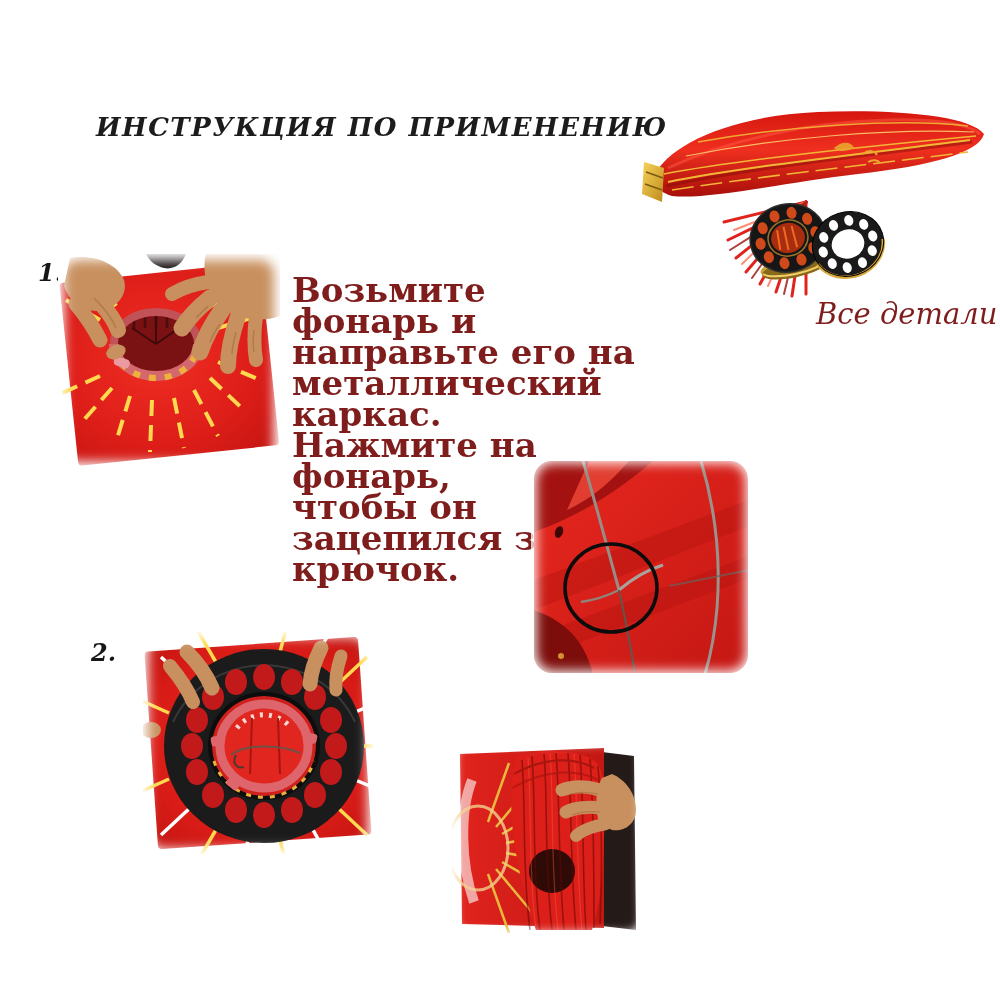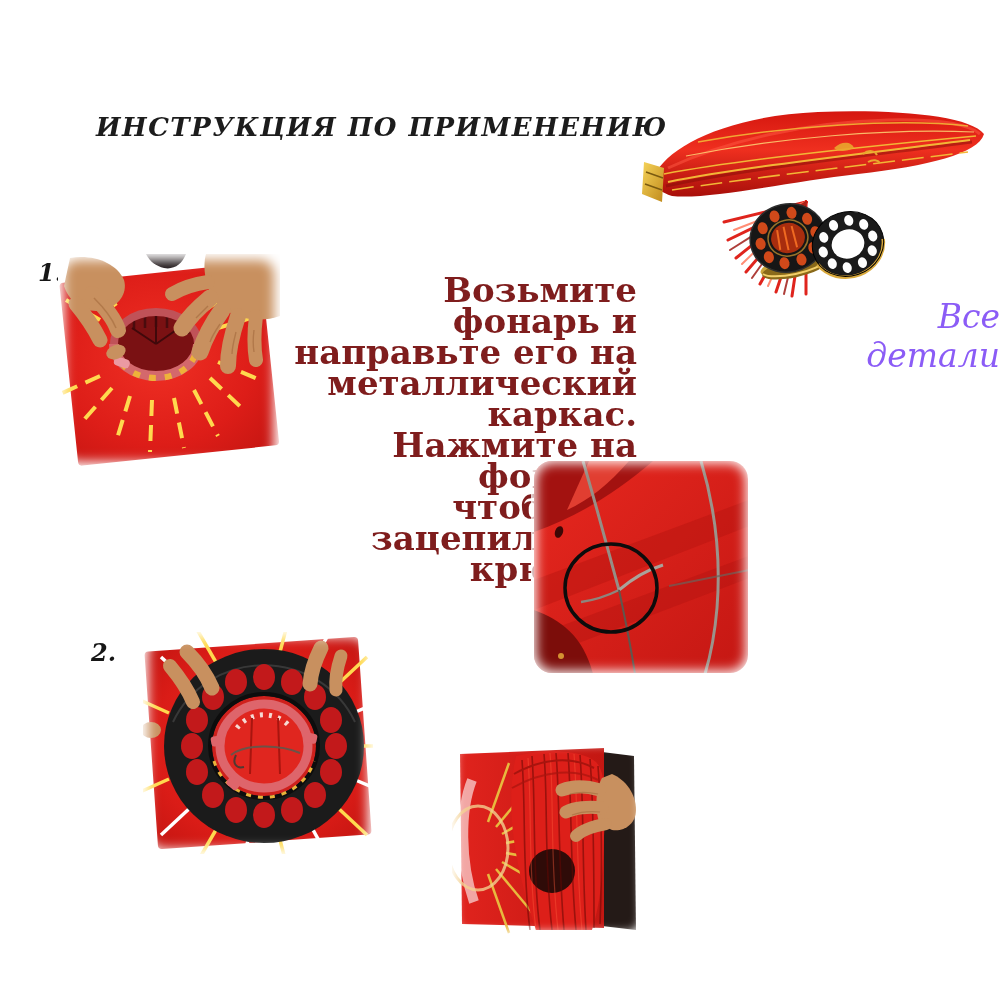--- a/index.html
+++ b/index.html
@@ -1,22 +1,22 @@
 <!DOCTYPE html>
 <html><head>
 <meta charset="utf-8">
 <style>
   html,body{margin:0;padding:0;background:#fff;}
   .canvas{position:relative;width:1000px;height:1000px;background:#ffffff;overflow:hidden;
-          font-family:"DejaVu Serif","Liberation Serif",serif;color:#1b1b1b;text-align:right;}
+          font-family:"DejaVu Serif","Liberation Serif",serif;color:#1b1b1b;}
   figure{margin:0;padding:0;position:absolute;}
   figure svg{display:block;width:100%;height:100%;}
   .page-title{position:absolute;left:96px;top:112px;font-size:26px;font-weight:bold;
               font-style:italic;letter-spacing:1.5px;white-space:nowrap;color:#1c1c1c;}
-  .caption{position:absolute;left:816px;top:297px;font-size:33px;font-style:italic;color:#8b5cf6;margin-left:10px;}
+  .caption{position:absolute;left:816px;top:297px;font-size:29px;font-style:italic;color:#7f1d1d;}
   .stepnum{position:absolute;font-size:24px;font-weight:bold;font-style:italic;color:#161616;}
   .n1{left:38px;top:258px;}
   .n2{left:91px;top:638px;}
   .steptext{position:absolute;font-size:34px;font-weight:bold;color:#7f1d1d;
             white-space:pre-line;}
   .t1{left:292px;top:275px;line-height:31px;width:345px;}
   .t2{left:667px;top:804px;line-height:30px;width:320px;}
   .ph-parts{left:638px;top:106px;width:352px;height:198px;}
   .ph-1{left:58px;top:254px;width:222px;height:214px;}
   .ph-hook{left:531px;top:458px;width:220px;height:218px;}

